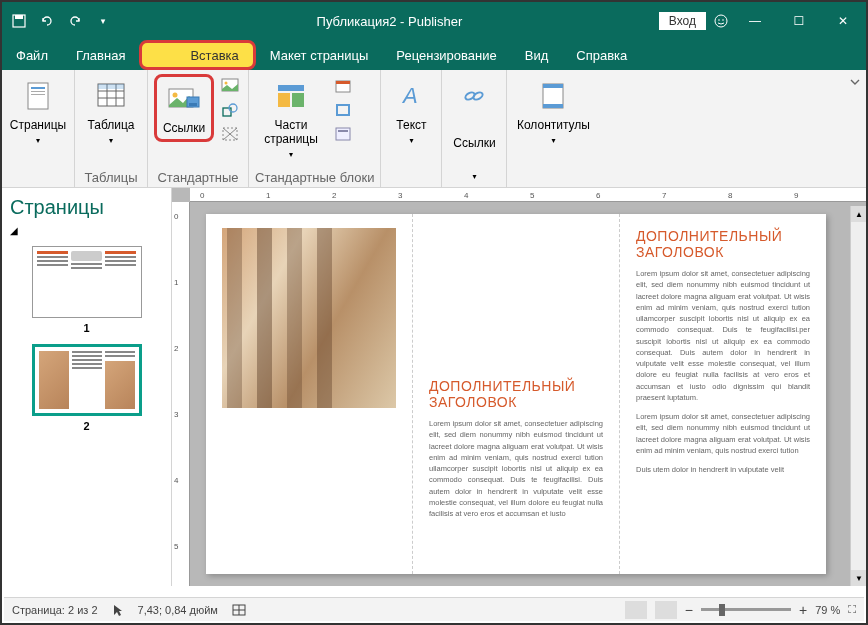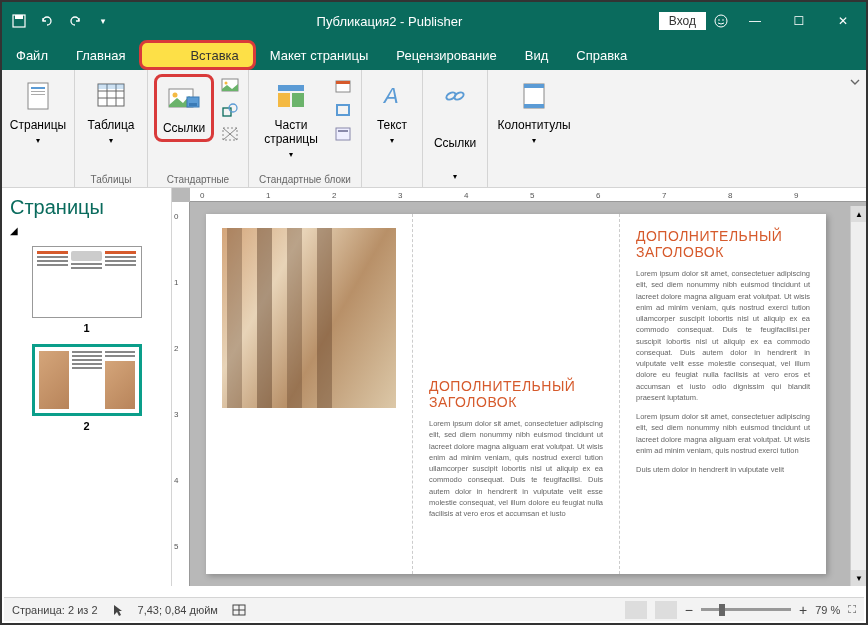--- a/index.html
+++ b/index.html
@@ -17,21 +17,21 @@
 
 .tabs { height: 30px; background: #0a6b5d; display: flex; }
 .tab { padding: 0 14px; display: flex; align-items: center; color: #fff; font-size: 13px; cursor: pointer; }
 .tab.active { background: #fde047; color: #333; padding-left: 48px; }
 .tab.highlighted { border: 3px solid #d93a3a; border-radius: 8px; position: relative; z-index: 10; }
 
 
 .ribbon { height: 118px; background: #f3f3f3; display: flex; border-bottom: 1px solid #d4d4d4; }
 .ribbon-group { display: flex; flex-direction: column; border-right: 1px solid #d4d4d4; padding: 4px 6px 2px; }
 .ribbon-group-body { flex: 1; display: flex; align-items: flex-start; gap: 4px; }
-.ribbon-group-label { text-align: center; font-size: 10px; color: #666; padding-top: 2px; }
+.ribbon-group-label { text-align: center; font-size: 13px; color: #666; padding-top: 2px; }
 .ribbon-btn-big { display: flex; flex-direction: column; align-items: center; justify-content: flex-start; width: 60px; padding: 4px 2px; cursor: pointer; font-size: 12px; text-align: center; gap: 4px; }
 .ribbon-btn-big.highlighted { border: 3px solid #d93a3a; border-radius: 8px; }
 .ribbon-btn-big .icon-box { width: 36px; height: 36px; display: flex; align-items: center; justify-content: center; }
 .ribbon-btn-small { width: 22px; height: 22px; display: flex; align-items: center; justify-content: center; cursor: pointer; margin: 1px; }
 .ribbon-small-col { display: flex; flex-direction: column; }
 
 
 .main { display: flex; height: 398px; }
 .sidebar { width: 170px; background: #fff; border-right: 1px solid #d4d4d4; padding: 8px; overflow: hidden; }
 .sidebar-title { font-size: 20px; color: #0a6b5d; font-weight: 300; margin-bottom: 6px; }

